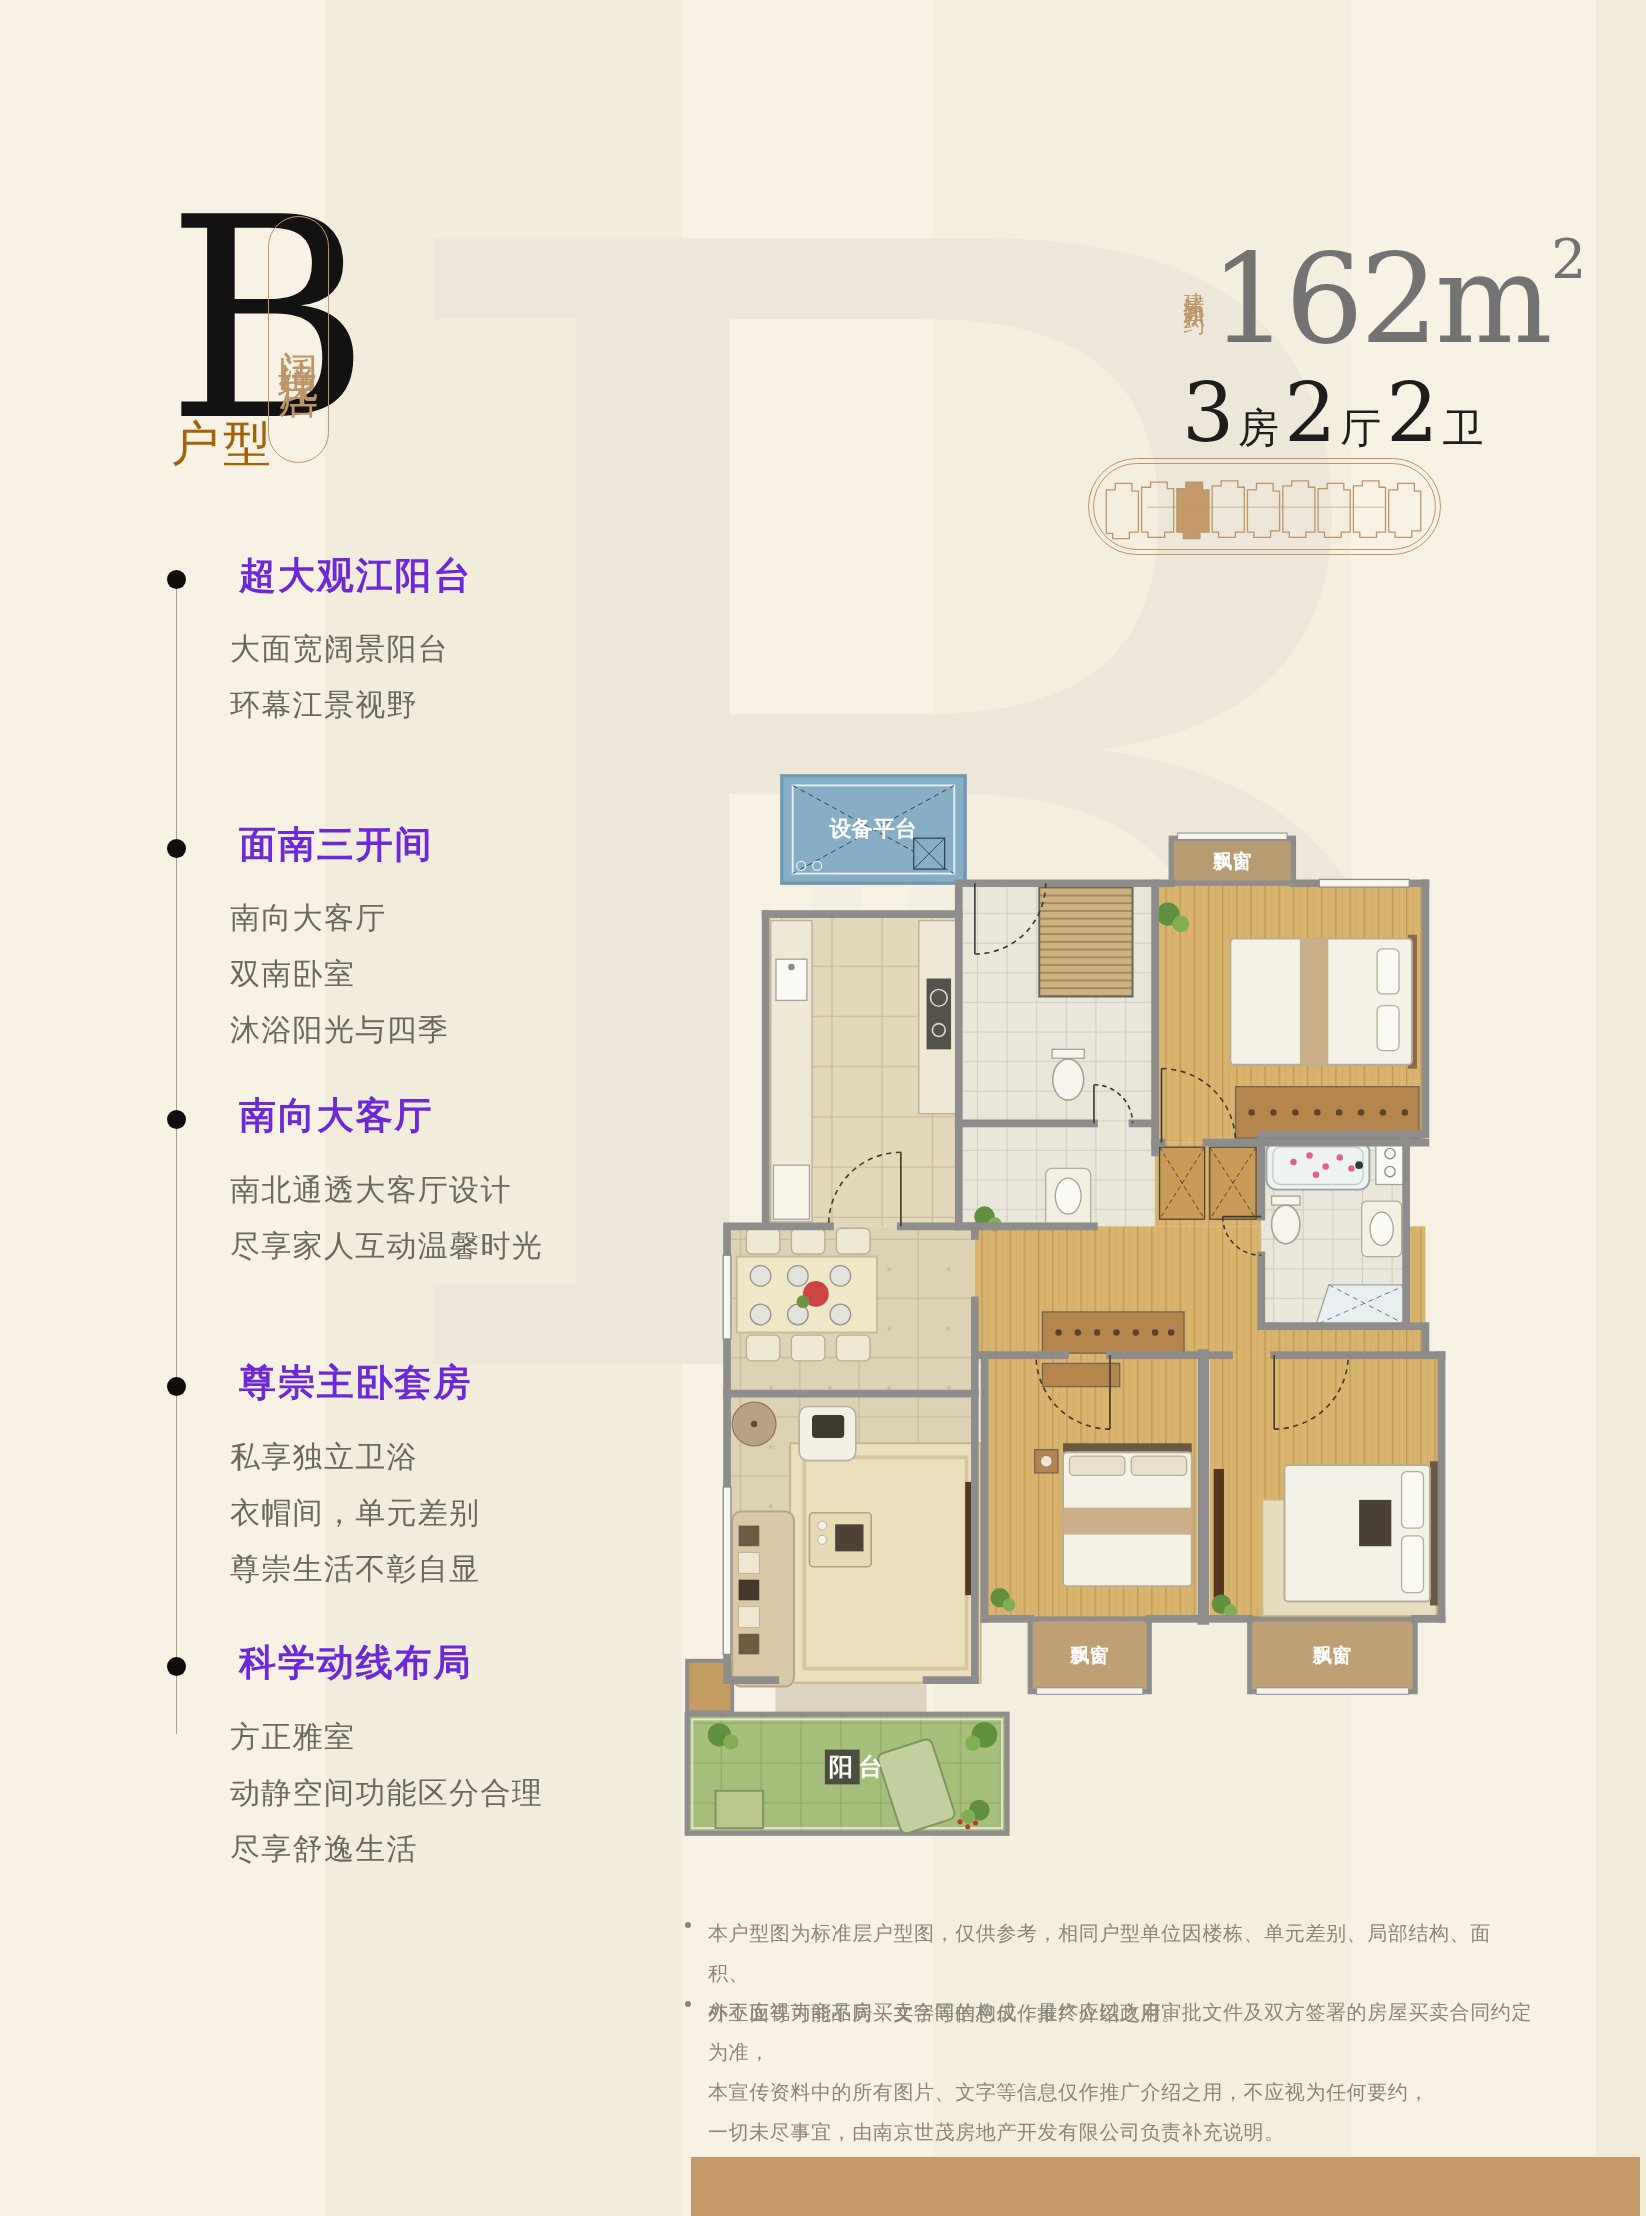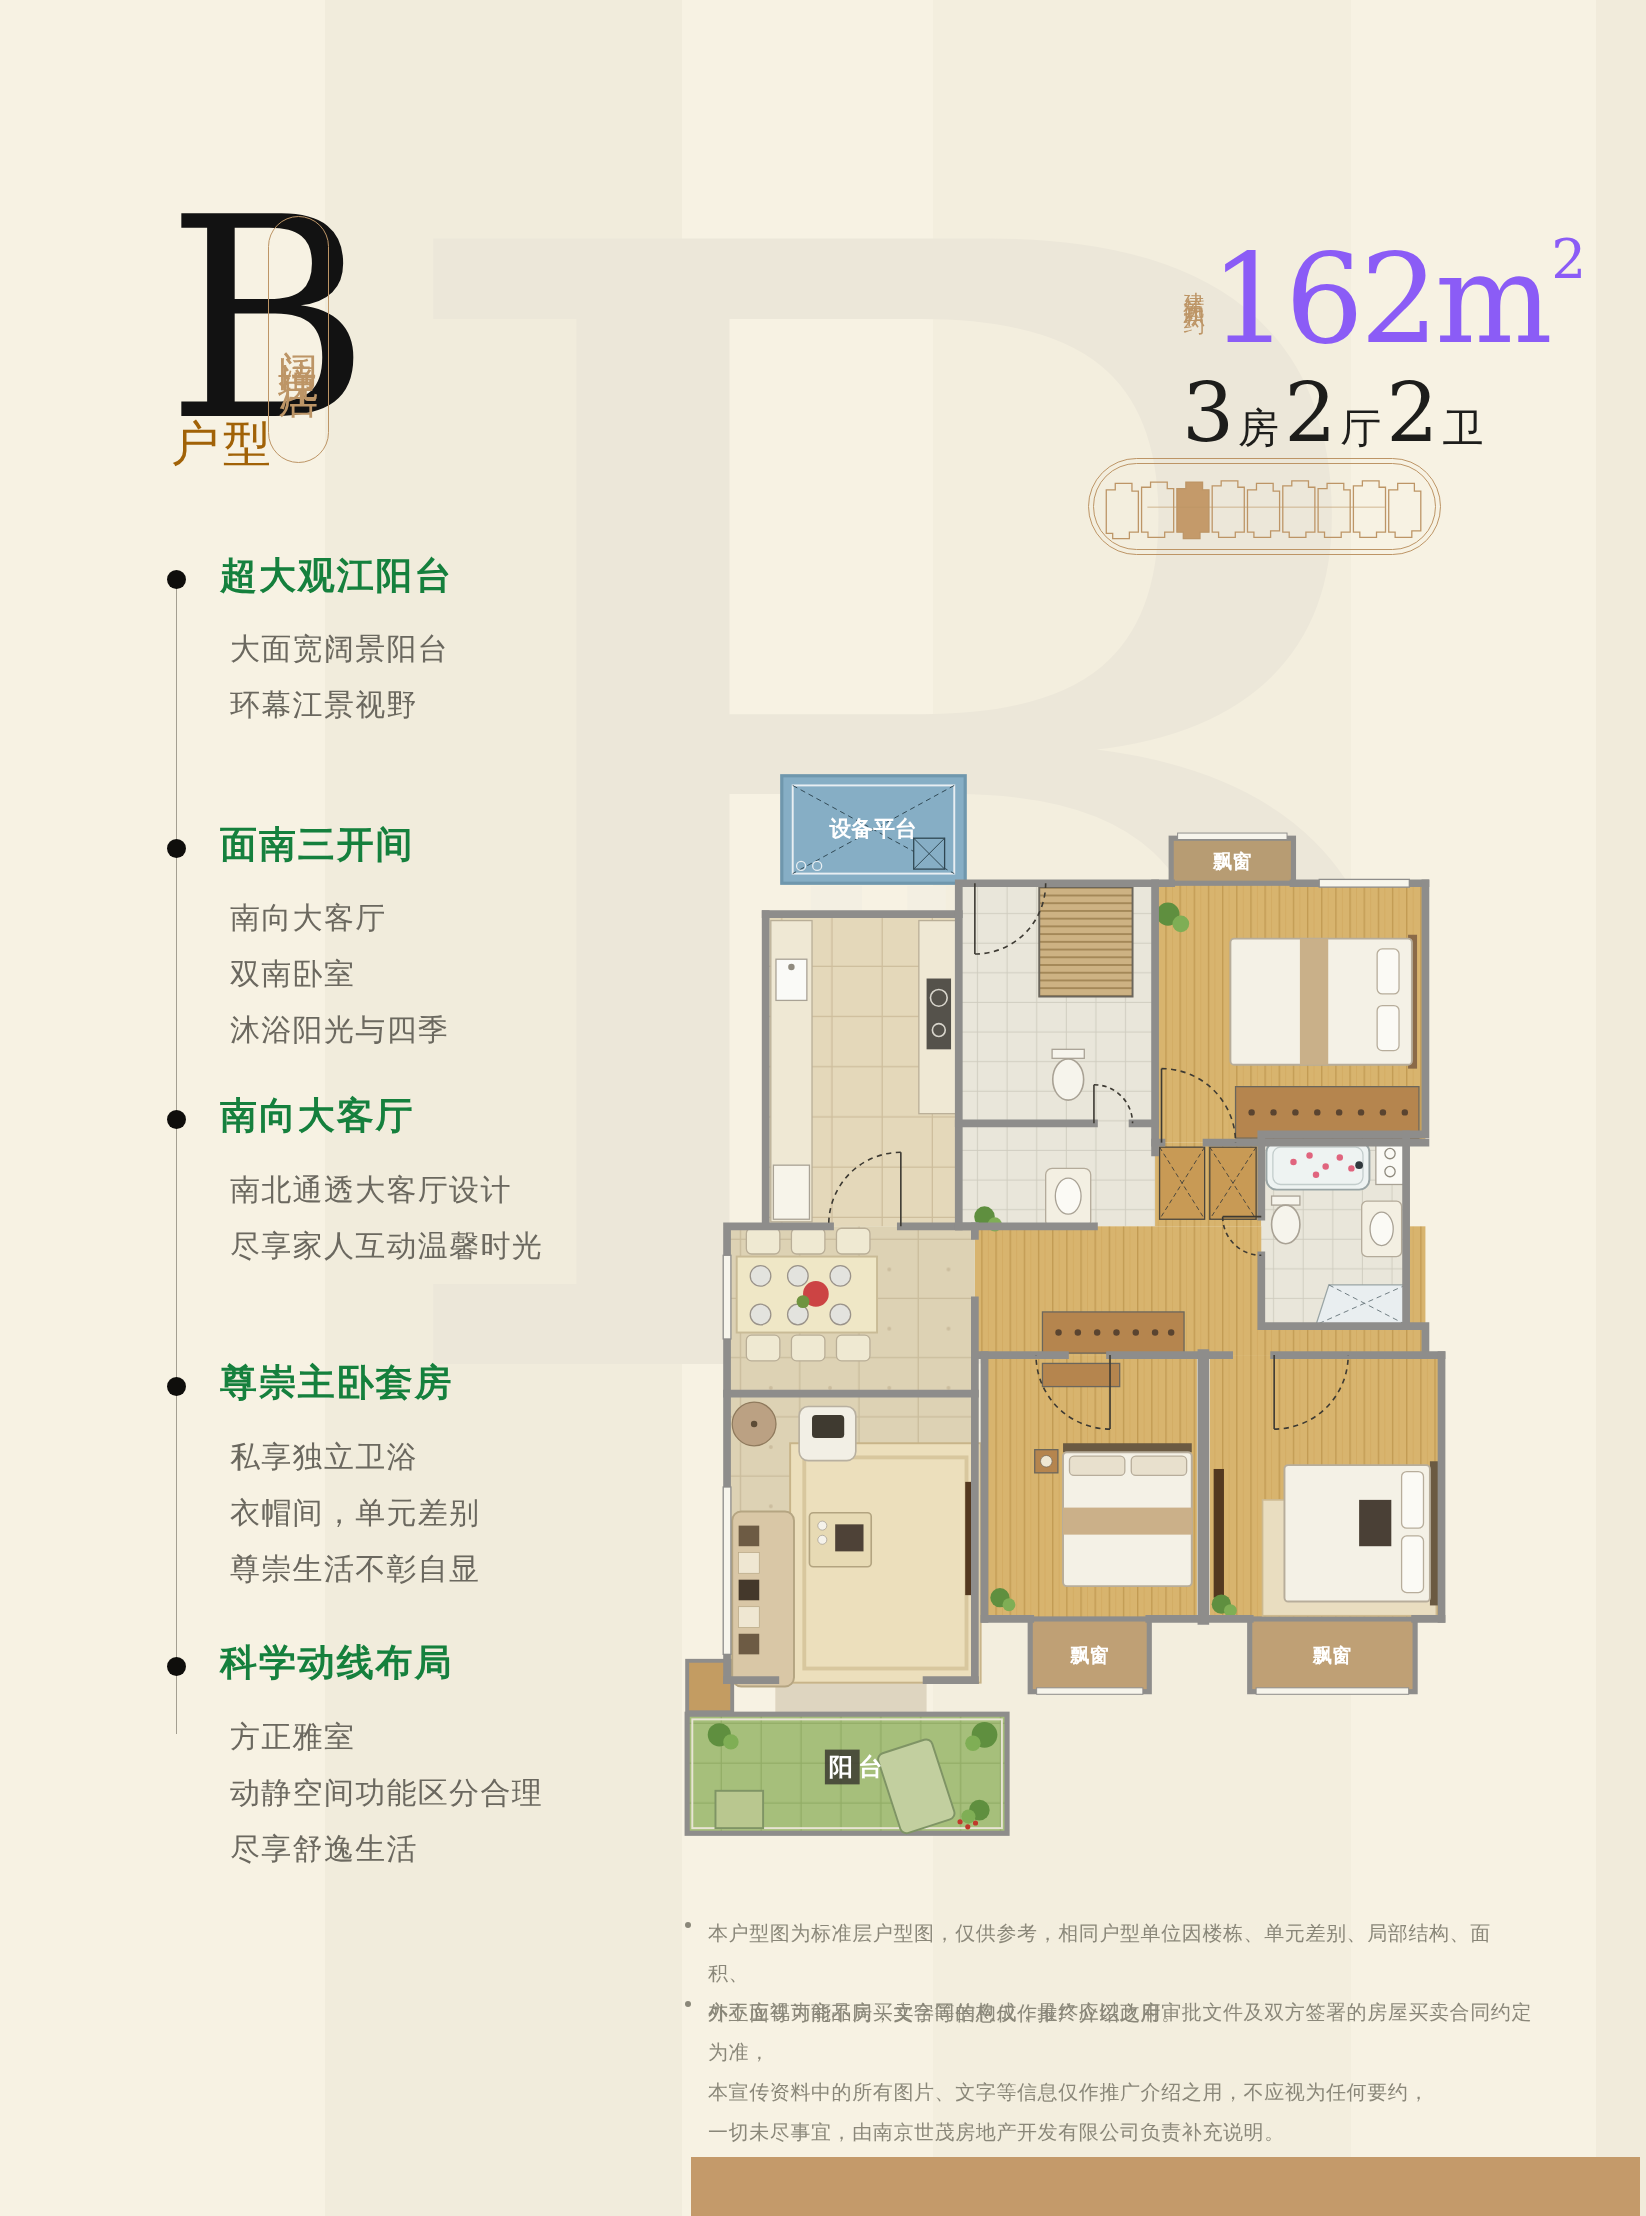--- a/index.html
+++ b/index.html
@@ -25,34 +25,34 @@
     font-size:278px;line-height:1;color:#121212;font-weight:400}
   #logo-type{left:171px;top:412px;font-family:"DejaVu Serif","Liberation Serif",serif;
     font-size:48px;color:#a16207;letter-spacing:3.9px}
   #series-box{left:268px;top:216px;width:59px;height:245px;border:1.9px solid #bd9566;border-radius:31px;
     display:flex;align-items:center;justify-content:center}
   #series-text{writing-mode:vertical-rl;font-family:"DejaVu Serif","Liberation Serif",serif;
     font-size:40px;color:#bd9566;letter-spacing:10.3px;line-height:1}
   
   #area-prefix{left:1180px;top:275px;writing-mode:vertical-rl;font-size:21px;color:#bd9566;letter-spacing:5.8px}
   #area-number{left:1210px;top:237px;font-family:"DejaVu Serif","Liberation Serif",serif;
-    color:#8b5cf6;font-size:124px;line-height:1;letter-spacing:-3.9px;display:flex;align-items:flex-start}
+    color:#737373;font-size:124px;line-height:1;letter-spacing:-3.9px;display:flex;align-items:flex-start}
   #area-sup{font-size:55px;line-height:1;margin-top:-5.1px;margin-left:2.6px}
   #spec-row{left:1182px;top:373px;display:flex;align-items:baseline;color:#1d1d1b}
   #spec-row .n{font-family:"DejaVu Serif","Liberation Serif",serif;font-size:82px;line-height:1}
   #spec-row .u{font-size:41px;line-height:1;margin:0 5.1px 3.9px 3.9px}
   
   #keyplan-outer{left:1088px;top:458px;width:351px;height:95px;border:1.3px solid #bd9566;border-radius:51px}
   #keyplan-inner{left:3.9px;top:3.9px;right:3.9px;bottom:3.9px;position:absolute;border:1.3px solid #bd9566;border-radius:46px}
   #keyplan-svg{position:absolute;left:0;top:0}
   
   #timeline{left:176px;top:582px;width:1.3px;height:1152px;background:#a49f91}
   .fdot{width:19.3px;height:19.3px;border-radius:50%;background:#0f0e0c;left:167px}
-  .ftitle{left:220px;font-family:"DejaVu Serif","Liberation Serif",serif;font-weight:bold;
-    font-size:37px;color:#15803d;letter-spacing:1.9px;line-height:1}
+  .ftitle{left:239px;font-family:"DejaVu Serif","Liberation Serif",serif;font-weight:bold;
+    font-size:37px;color:#6d28d9;letter-spacing:1.9px;line-height:1}
   .flines{left:230px;font-size:30px;color:#6b685f;line-height:56px;letter-spacing:1.3px}
   
   .dlines{font-size:20px;color:#8a8779;line-height:40px;letter-spacing:0.6px}
   .ddot{width:6.4px;height:6.4px;border-radius:50%;background:#8a8779}
   
   #footer-bar{left:691px;top:2157px;width:949px;height:59px}
   
   text{font-family:"Liberation Sans","DejaVu Sans",sans-serif}
   .plan-label{fill:#ffffff;font-weight:bold}
 </style>

